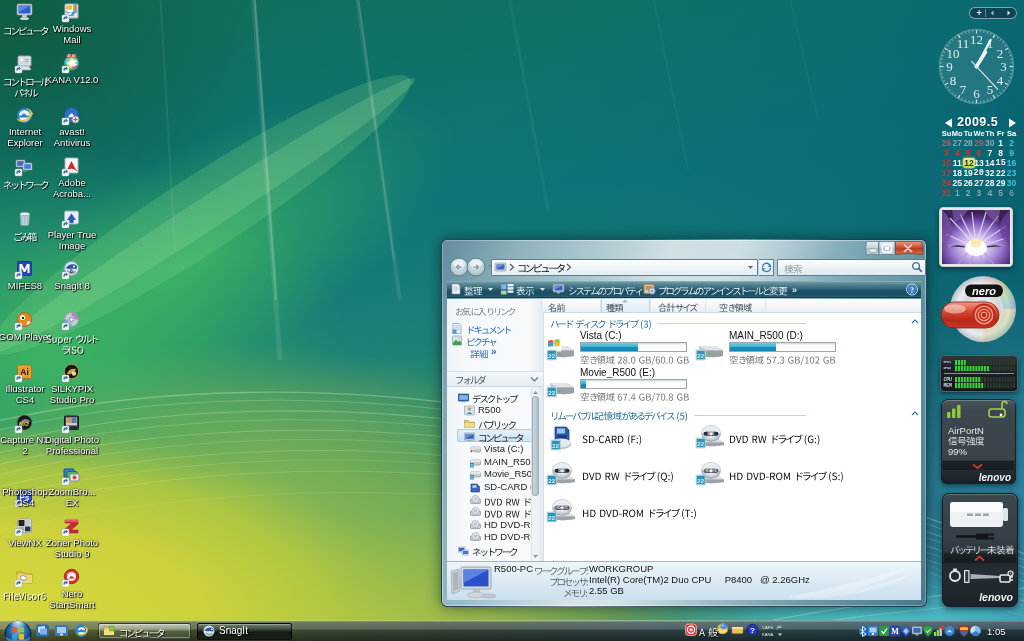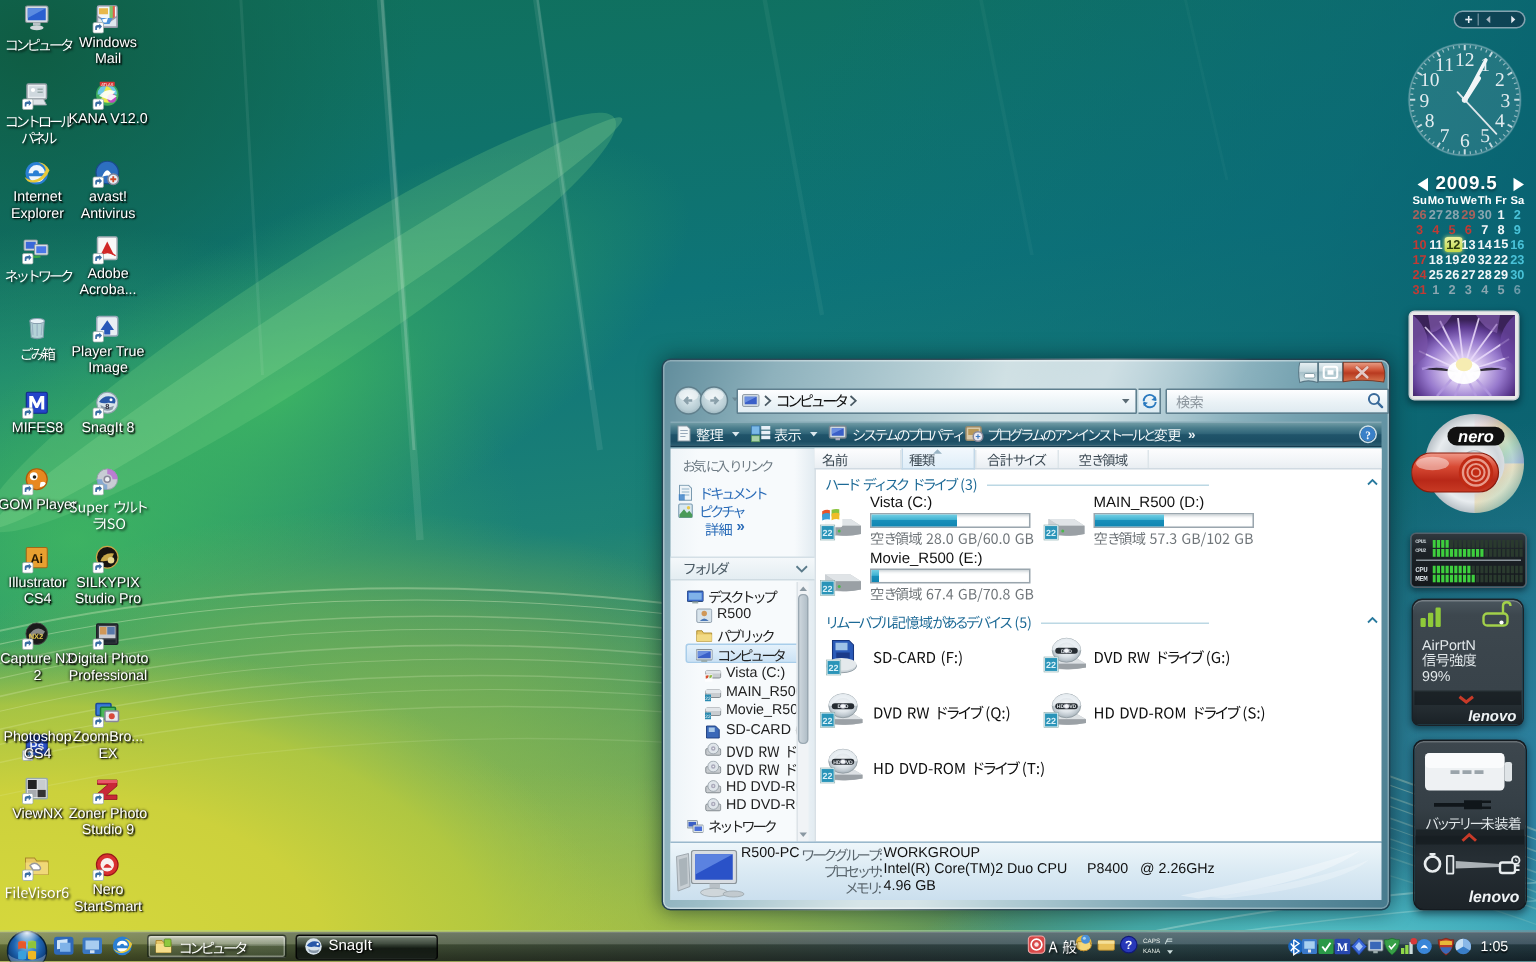--- a/index.html
+++ b/index.html
@@ -1770,21 +1770,21 @@
       </svg></div>
     <div class="abs" style="left:589px;top:574px;font-size:9.5px;color:#111">Intel(R) Core(TM)2 Duo CPU&nbsp;&nbsp;&nbsp;&nbsp;&nbsp;P8400&nbsp;&nbsp;&nbsp;@ 2.26GHz</div>
     <div class="abs" style="left:563px;top:585.5px"><svg width="25" height="12" viewBox="0 -8.6 25 12" style="overflow:visible;">
         <g fill="#5a666e">
           <use href="#j81" transform="translate(0.0 0) scale(0.0095 -0.0095)"></use>
           <use href="#j123" transform="translate(7.4 0) scale(0.0095 -0.0095)"></use>
           <use href="#j40" transform="translate(14.8 0) scale(0.0095 -0.0095)"></use>
           <use href="#j117" transform="translate(22.2 0) scale(0.0095 -0.0095)"></use>
         </g>
       </svg></div>
-    <div class="abs" style="left:589px;top:585px;font-size:9.5px;color:#111">4.96 GB</div>
+    <div class="abs" style="left:589px;top:585px;font-size:9.5px;color:#111">2.55 GB</div>
     <div class="abs" style="left:0;top:621px;width:1024px;height:20px;
 background:linear-gradient(to right,#6f7b3a 0,#636f38 90px,#4e5c38 200px,#45533a 320px,#3d4b3e 450px,#35484a 600px,#2e4a52 760px,#2a4550 900px,#243c4a 1024px)"></div>
 <div class="abs" style="left:0;top:621px;width:1024px;height:20px;
 background:linear-gradient(180deg,rgba(255,255,255,.50) 0,rgba(255,255,255,.22) 1px,rgba(255,255,255,.14) 8px,rgba(30,40,30,.25) 9px,rgba(10,15,10,.38) 15px,rgba(0,0,0,.45) 20px)"></div>
 <div class="abs" style="left:0;top:620px;width:1024px;height:1px;background:linear-gradient(to right,#c6d75e,#b9d063 300px,#9ec173 520px,#7fb394 700px,#6fa8a8 880px,#5d97a6)"></div>
     <svg class="abs" width="30" height="30" style="left:3px;top:619px" viewBox="0 0 30 30">
 <defs>
         <radialGradient id="orb" cx="0.5" cy="0.35" r="0.75">
 <stop offset="0" stop-color="#7ec2ec"></stop>
           <stop offset="0.45" stop-color="#1e64b0"></stop>

